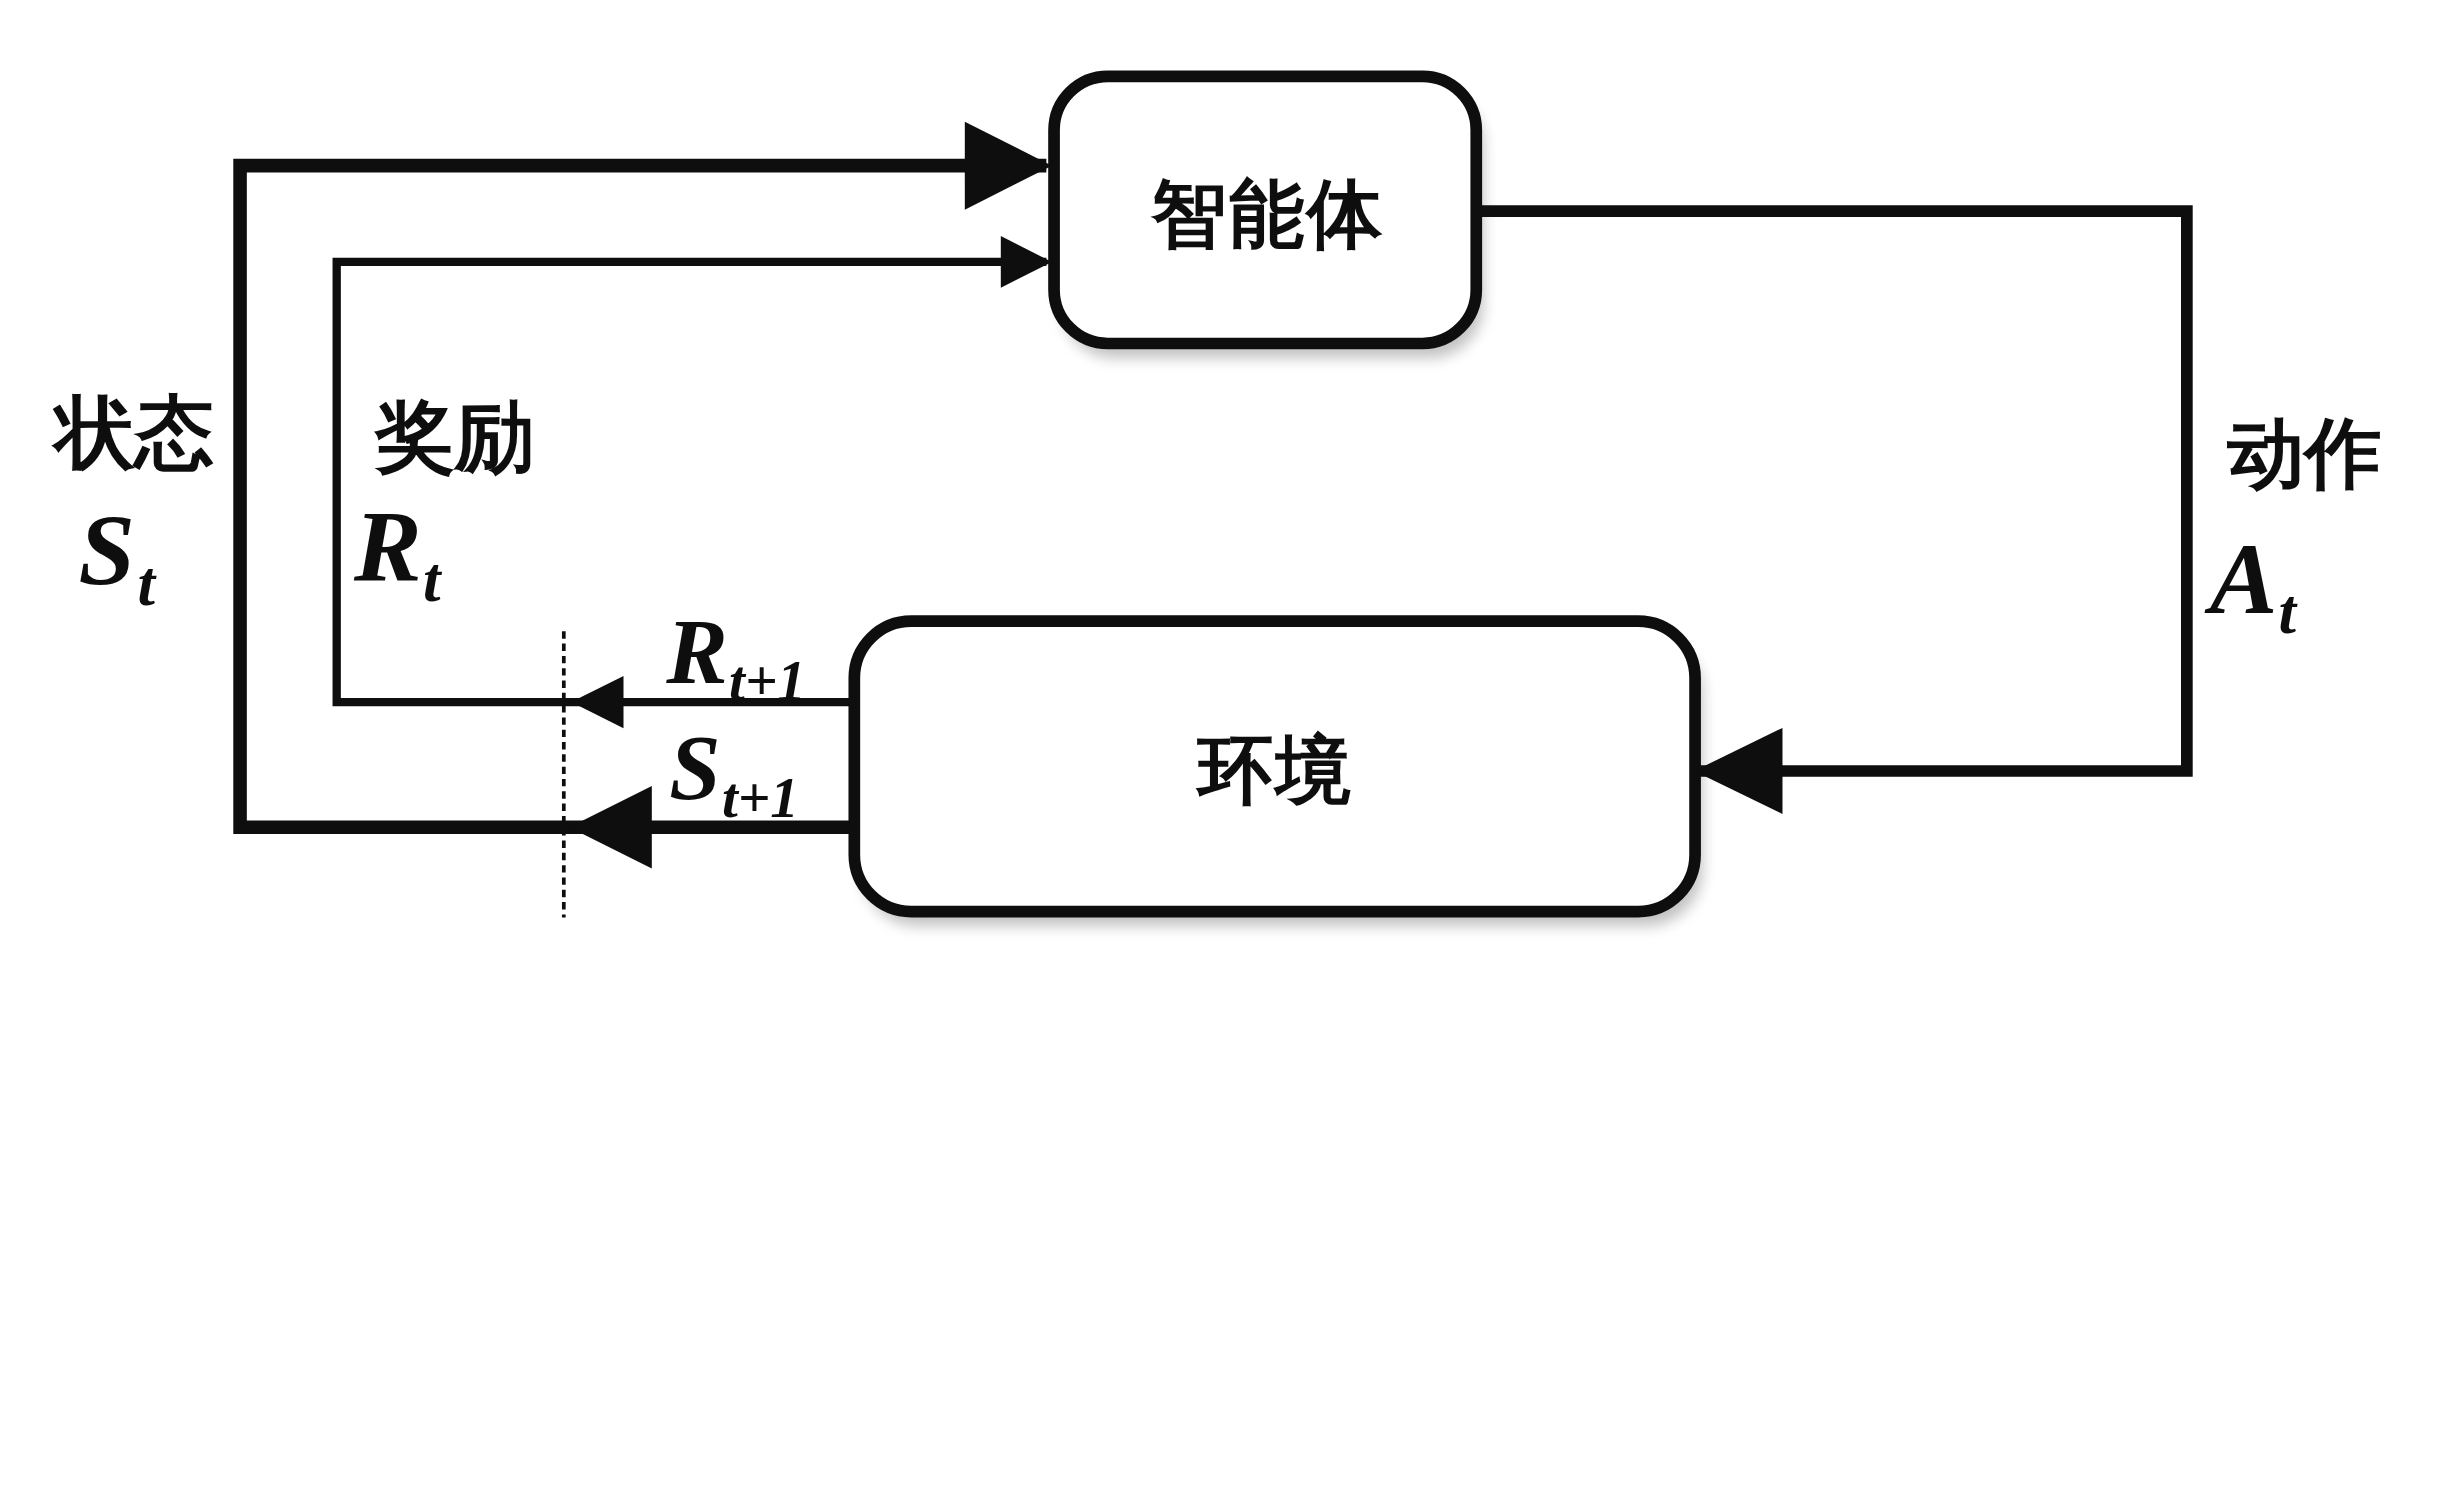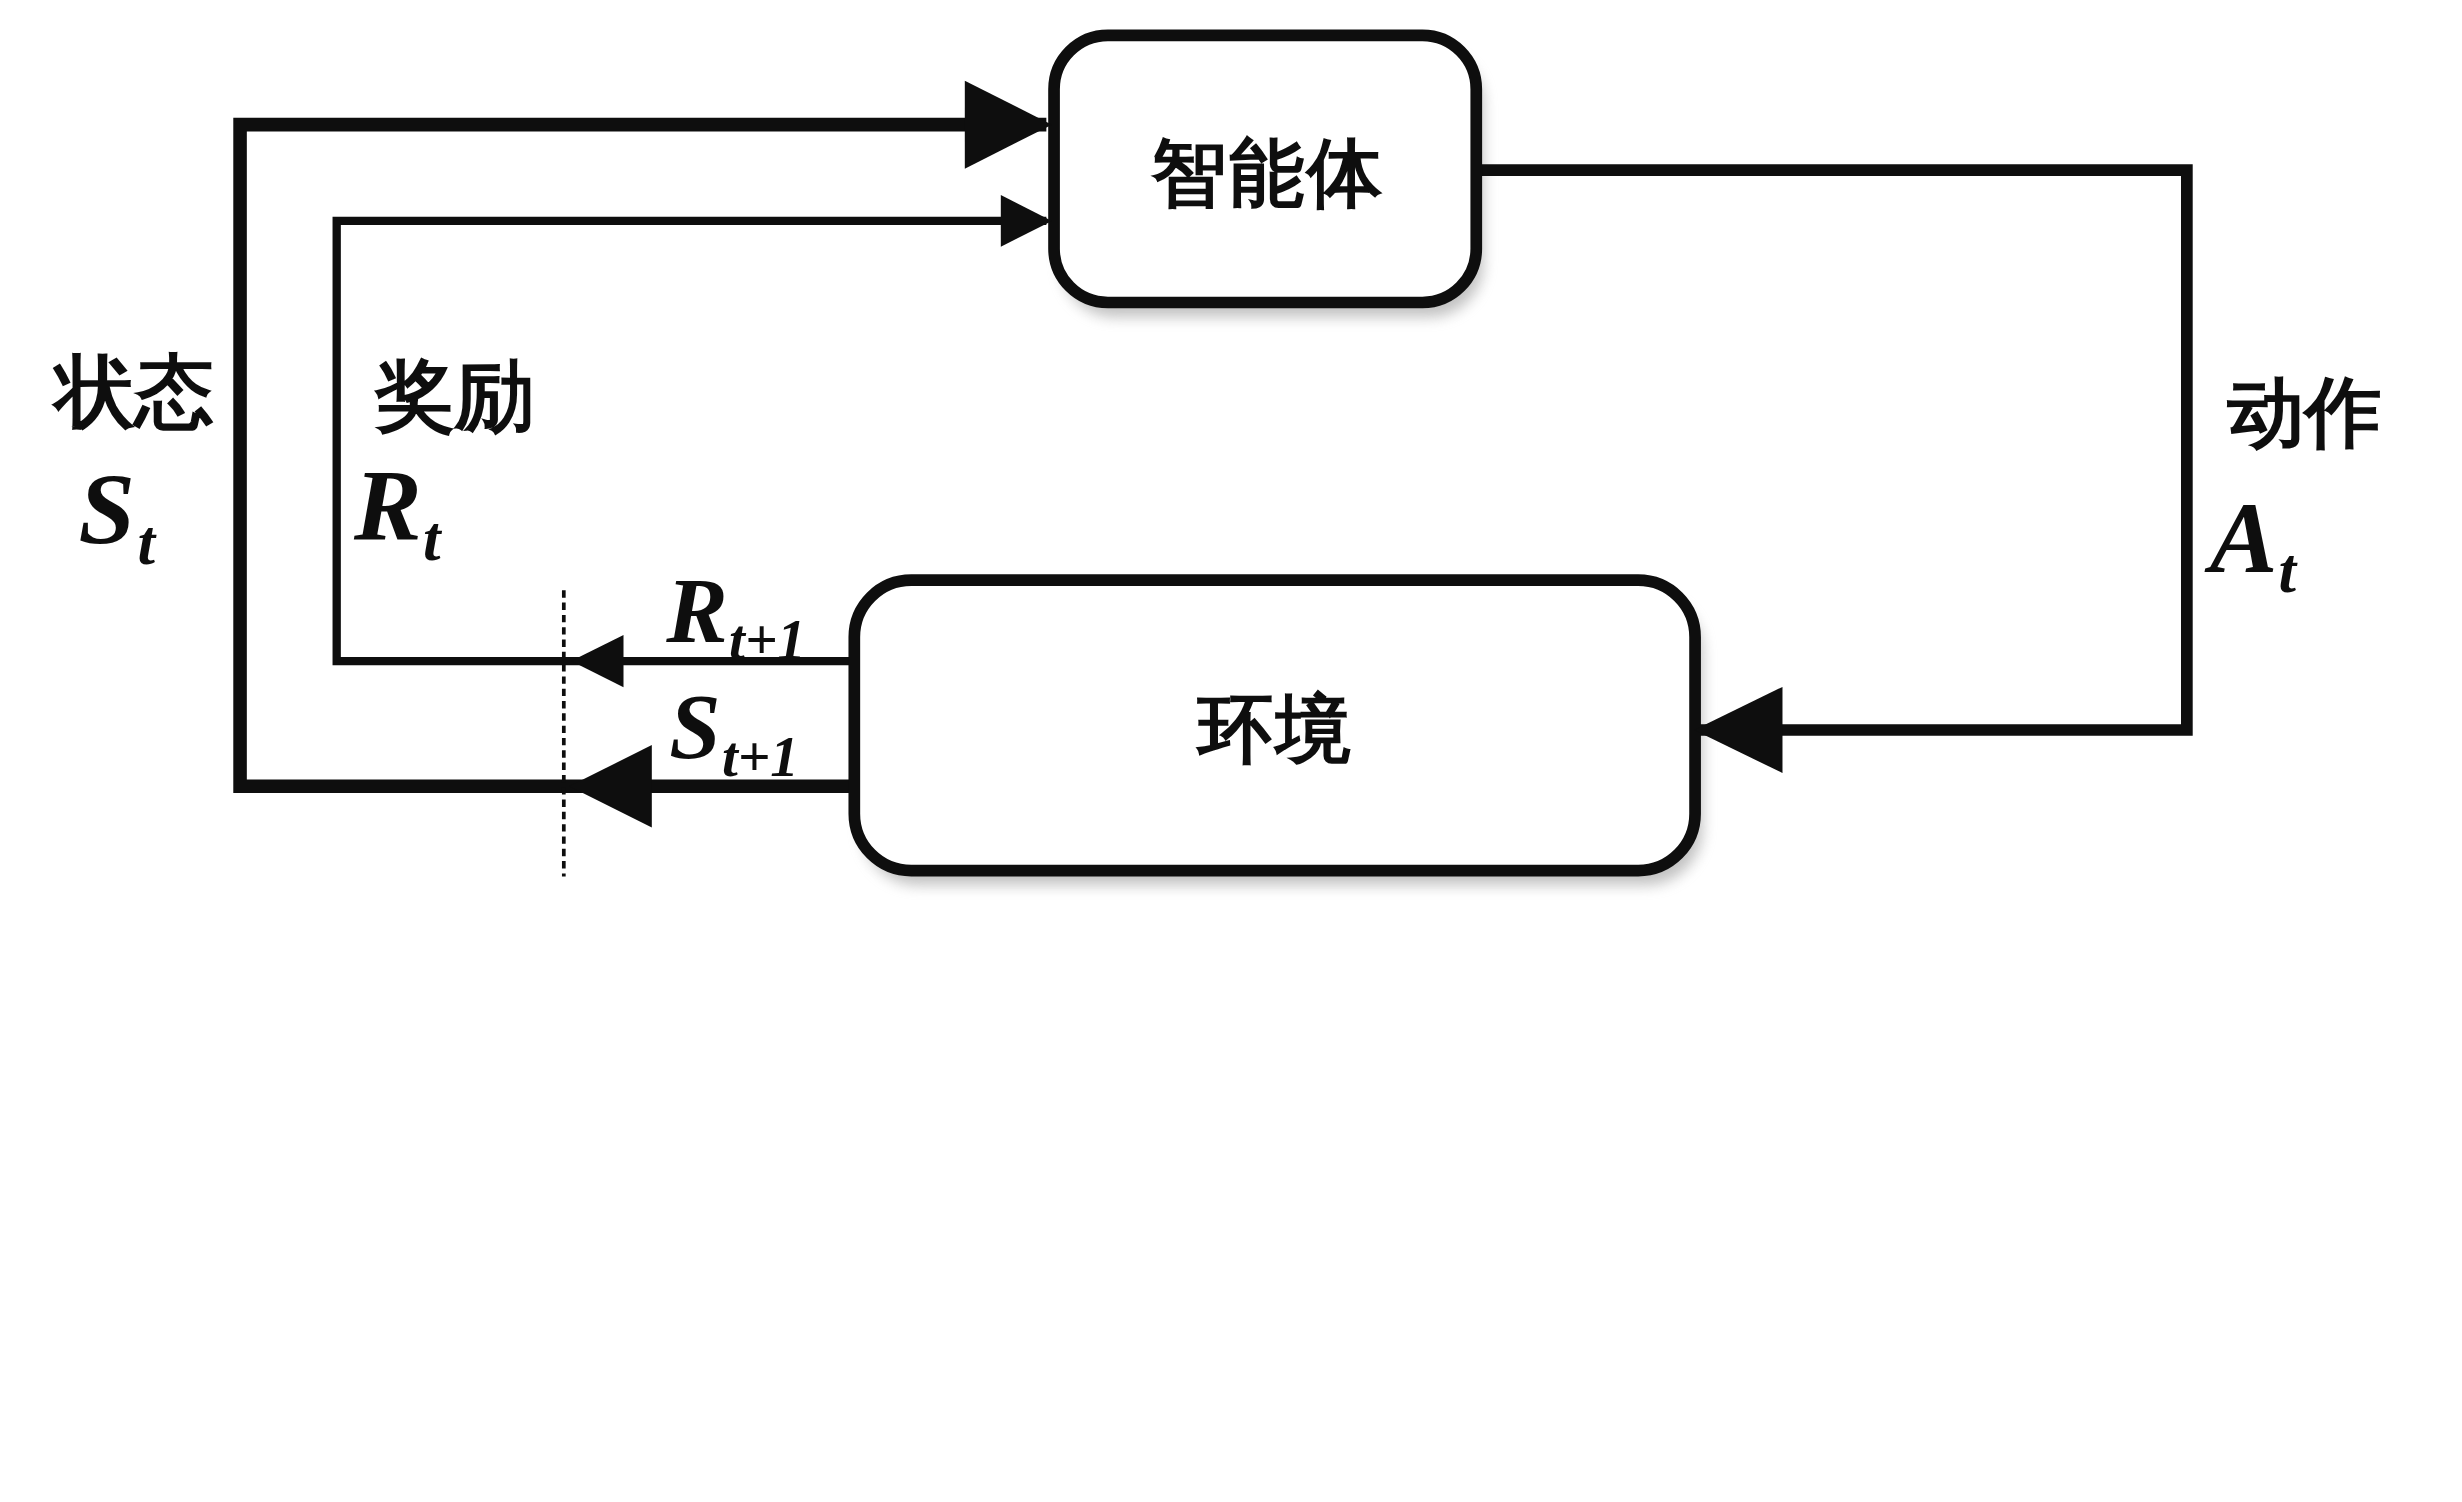--- a/index.html
+++ b/index.html
@@ -3,20 +3,21 @@
 <meta charset="utf-8">
 <style>
   html, body {
     margin: 0;
     padding: 0;
     background: #ffffff;
   }
   .figure-wrap {
     width: 100%;
     background: #fde047;
+    margin-top: 41px;
   }
   svg {
     display: block;
     width: 100%;
     height: auto;
     background: #ffffff;
   }
   .cjk-label {
     font-family: "DejaVu Serif", "Liberation Serif", serif;
     font-weight: 700;

